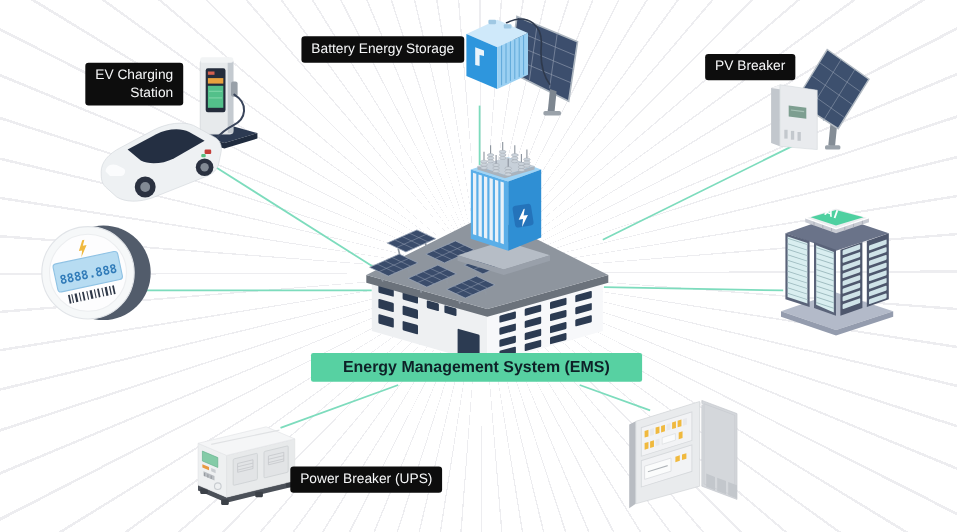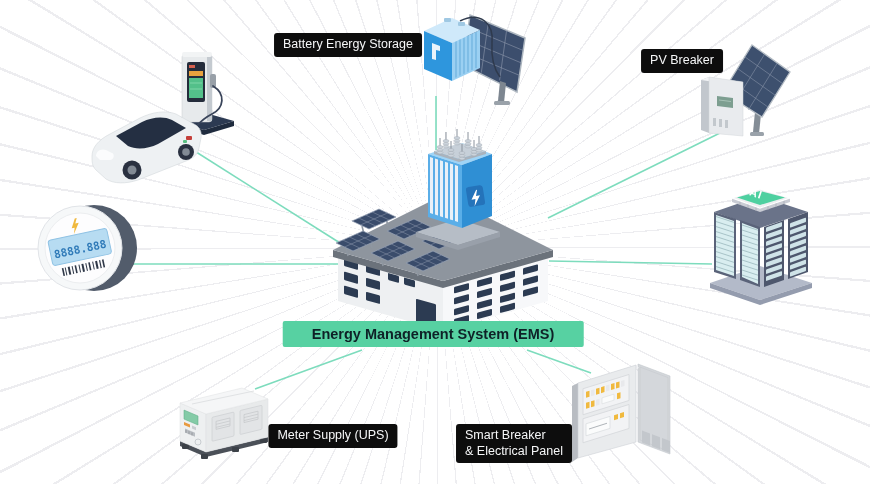--- a/index.html
+++ b/index.html
@@ -9,21 +9,21 @@
       rgba(255,255,255,0) 0deg 4.2deg, var(--ray,#ededf0) 4.2deg 4.5deg);
     font-family:"Liberation Sans",sans-serif;
   }
   svg{position:absolute;overflow:visible;}
   #links{left:0;top:0;z-index:1;}
   .link{stroke:var(--link,#7ddcbd);stroke-width:1.6;fill:none;}
   .dev{z-index:2;}
   .nlabel{
     position:absolute;z-index:3;transform:translateX(-50%);
     background:var(--lbg,#0d0d0d);color:var(--ltx,#f6f7f8);
-    font-size:12.5px;line-height:1.25;text-align:left;
+    font-size:12.5px;line-height:1.25;text-align:right;
     padding:4px 9px;border-radius:3px;white-space:nowrap;
   }
   .nlabel span{display:block;}
   .ems{
     position:absolute;z-index:3;left:433px;top:321px;transform:translateX(-50%);
     background:var(--emsbg,#57d1a2);color:var(--emstx,#0e2127);
     font-weight:bold;font-size:14.5px;padding:5px 29px;border-radius:2px;white-space:nowrap;
   }
 </style>
 </head>
@@ -385,29 +385,29 @@
         <rect x="51" y="53" width="3.5" height="6" fill="#f0b93e"></rect>
       </g>
       <rect x="17" y="68" width="46" height="24" fill="#f2f3f5" stroke="#d6d9dc" stroke-width="0.8"></rect>
       <rect x="20" y="74" width="24" height="12" fill="#fbfcfc" stroke="#d9dcdf" stroke-width="0.7"></rect>
       <line x1="23" y1="80" x2="41" y2="80" stroke="#aeb3b8" stroke-width="1"></line>
       <rect x="48" y="74" width="4" height="5" fill="#f0b93e"></rect>
         <rect x="54" y="74" width="4" height="5" fill="#f0b93e"></rect>
     </g>
   </svg>
 
+  <div class="nlabel" style="left:122px;top:57px">
+    <span>EV Charging</span>
+    <span>Station</span>
+  </div>
   <div class="nlabel" style="left:348px;top:33px">
     <span>Battery Energy Storage</span>
   </div>
   <div class="nlabel" style="left:682px;top:49px">
     <span>PV Breaker</span>
   </div>
   <div class="nlabel" style="left:333px;top:424px">
-    <span>Meter Supply (UPS)</span>
+    <span>Power Breaker (UPS)</span>
   </div>
-  <div class="nlabel" style="left:514px;top:424px">
-    <span>Smart Breaker</span>
-    <span>&amp; Electrical Panel</span>
-  </div>
 
   <div class="ems">Energy Management System (EMS)</div>
 
 </div>
 
 </body></html>

